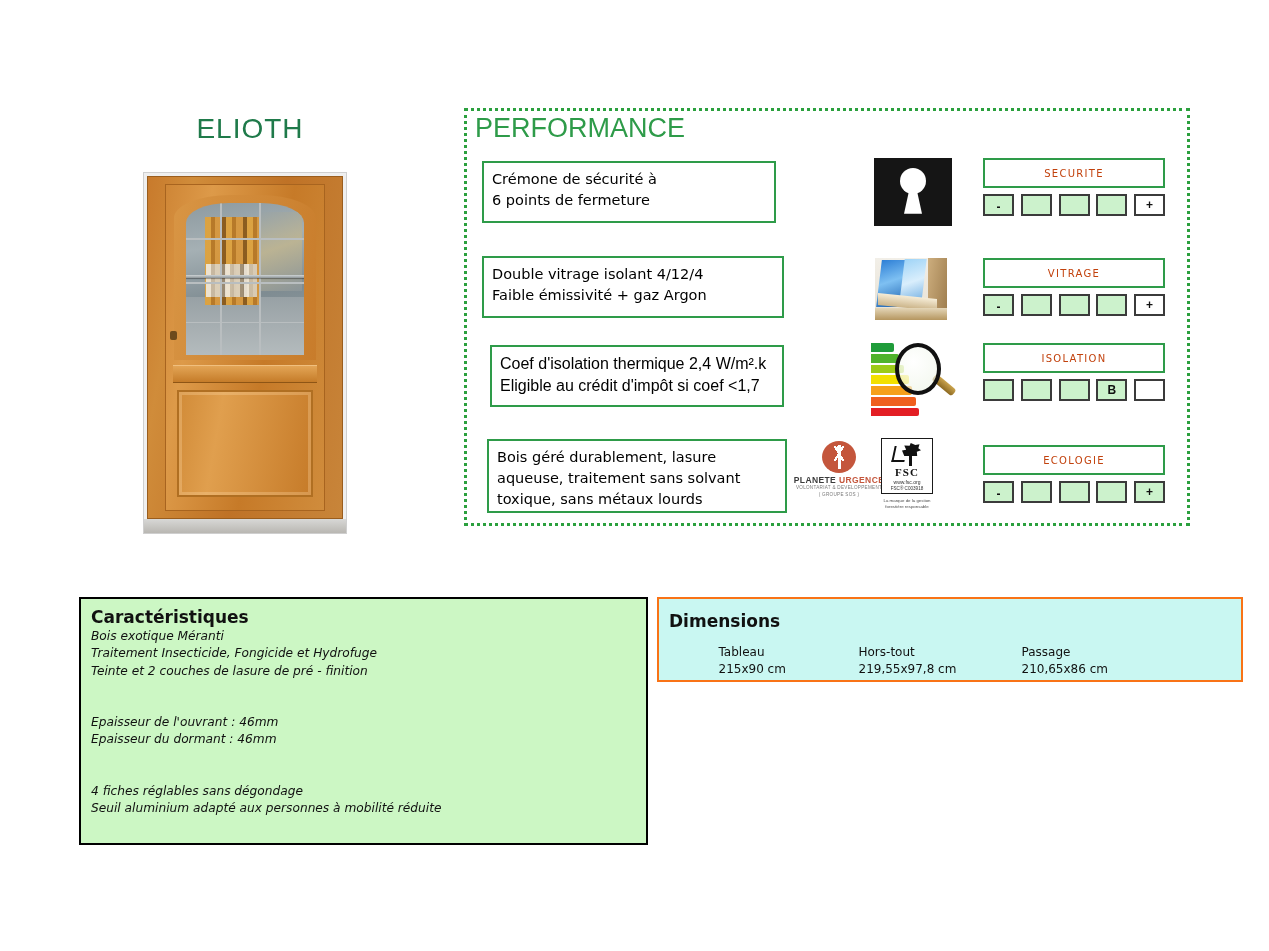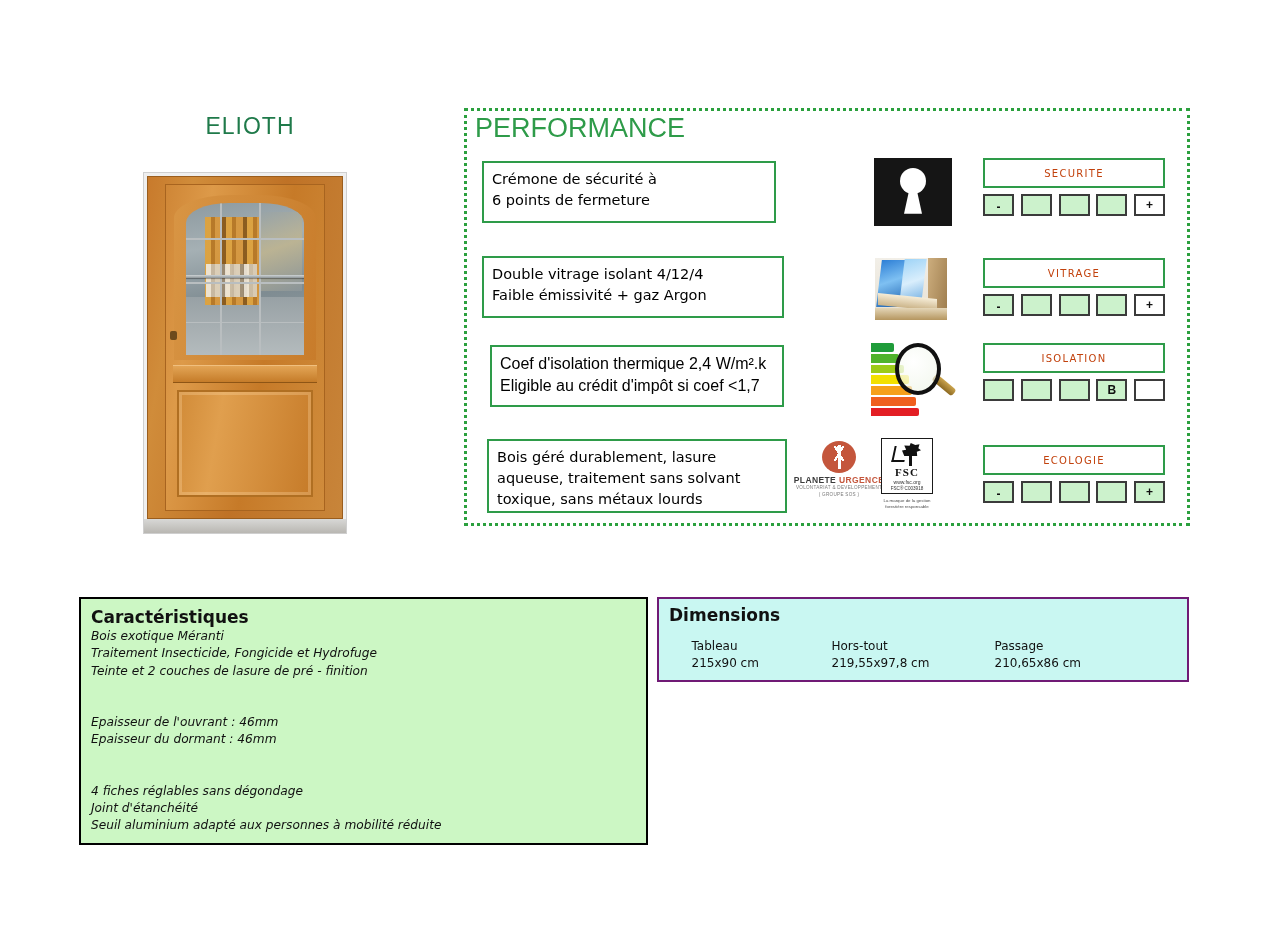--- a/index.html
+++ b/index.html
@@ -14,21 +14,21 @@
     overflow: hidden;
   }
 
   
   #product-title {
     position: absolute;
     left: 150px; top: 113px;
     width: 200px;
     text-align: center;
     font-family: "Liberation Sans", sans-serif;
-    font-size: 23px;
+    font-size: 28px;
     color: #1F7A4A;
     letter-spacing: 1px;
   }
 
   
   #door-photo {
     position: absolute;
     left: 143px; top: 172px;
     width: 204px; height: 362px;
     background: #efefef;
@@ -334,24 +334,24 @@
     font-family: "DejaVu Sans", sans-serif;
     font-style: italic;
     font-size: 12.2px; color: #111;
     line-height: 1.42;
   }
   .char-gap { height: 17px; }
 
   #dimensions-panel {
     position: absolute;
     left: 657px; top: 597px;
-    width: 532px; height: 85px;
+    width: 586px; height: 85px;
     background: #C9F7F2;
-    border: 2px solid #701a75;
-    padding: 6px 10px;
+    border: 2px solid #f97316;
+    padding: 12px 10px;
   }
   #dimensions-title {
     font-family: "DejaVu Sans", sans-serif;
     font-size: 17px; font-weight: bold; color: #111;
   }
   #dimensions-table {
     margin-top: 13px;
     display: flex;
     justify-content: center;
   }
@@ -509,21 +509,20 @@
   <div class="char-line">Bois exotique Méranti</div>
   <div class="char-line">Traitement Insecticide, Fongicide et Hydrofuge</div>
   <div class="char-line">Teinte et 2 couches de lasure de pré - finition</div>
   <div class="char-gap"></div>
   <div class="char-gap"></div>
   <div class="char-line">Epaisseur de l'ouvrant : 46mm</div>
   <div class="char-line">Epaisseur du dormant : 46mm</div>
   <div class="char-gap"></div>
   <div class="char-gap"></div>
   <div class="char-line">4 fiches réglables sans dégondage</div>
-  <div class="char-line">Joint d'étanchéité</div>
   <div class="char-line">Seuil aluminium adapté aux personnes à mobilité réduite</div>
 </div>
 
 <div id="dimensions-panel">
   <div id="dimensions-title">Dimensions</div>
   <div id="dimensions-table">
     <div class="dim-col">
       <div>Tableau</div>
       <div>215x90 cm</div>
     </div>

